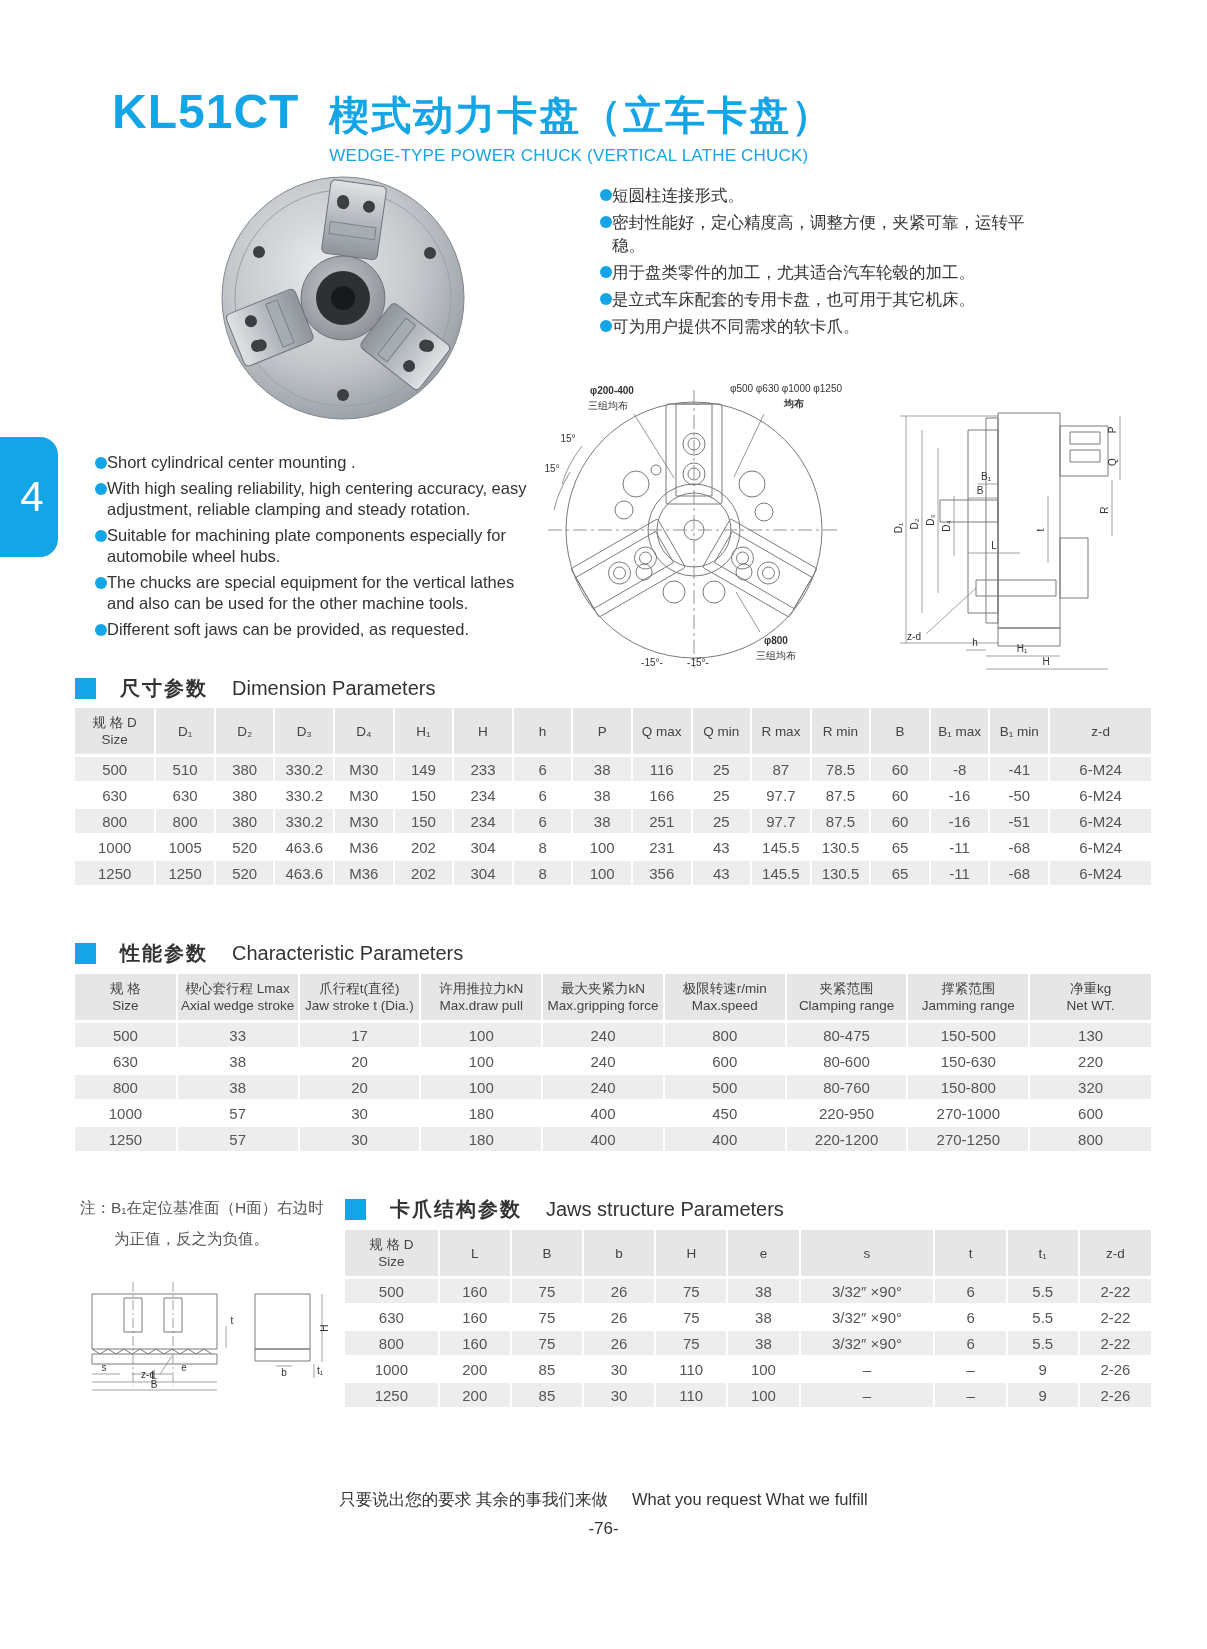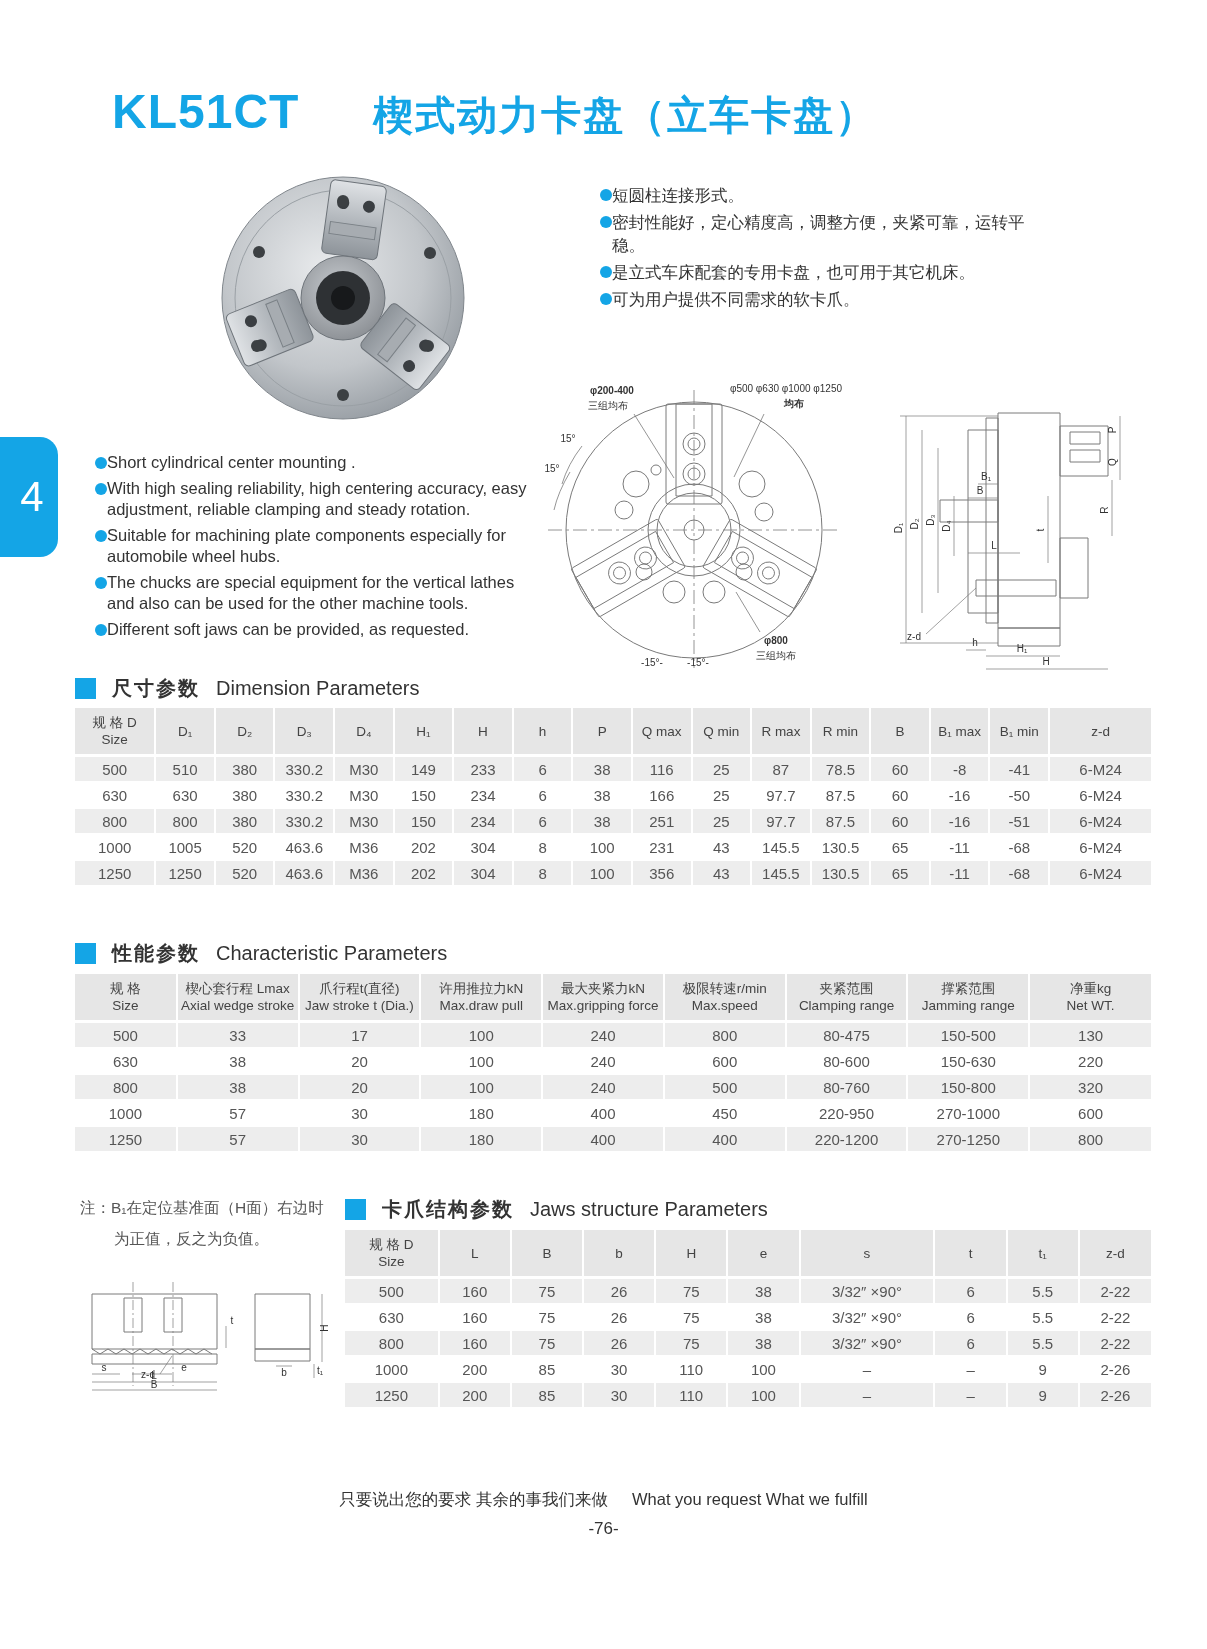--- a/index.html
+++ b/index.html
@@ -1,40 +1,40 @@
 <!DOCTYPE html>
 <html style="--accent: #14a5e6;"><head>
 <meta charset="utf-8">
 <style>
   :root{ --accent:#14a5e6; }
   html,body{margin:0;padding:0;background:#ffffff;}
   .page{position:relative;width:1207px;height:1649px;background:#fff;overflow:hidden;
         font-family:"Liberation Sans","DejaVu Sans",sans-serif;color:#3c3c3c;}
 
   
-  .hdr{position:absolute;left:112px;top:86px;display:flex;align-items:flex-start;gap:44px;}
+  .hdr{position:absolute;left:112px;top:86px;display:flex;align-items:flex-start;}
   .model{font-size:48px;font-weight:700;color:var(--accent);letter-spacing:1px;line-height:52px;}
   .titles{margin-left:30px;padding-top:2px;}
   .title-cn{font-size:40px;font-weight:600;color:var(--accent);letter-spacing:2px;}
   .title-en{font-size:17px;font-weight:500;color:var(--accent);margin-top:3px;letter-spacing:.2px;}
 
   
   .tab4{position:absolute;left:0;top:437px;width:58px;height:120px;background:var(--accent);
         border-radius:0 18px 18px 0;color:#fff;font-size:42px;display:flex;align-items:center;
         justify-content:center;padding-left:6px;box-sizing:border-box;}
 
   
   .blist{position:absolute;}
   .blist-cn{left:600px;top:184px;width:430px;font-size:16.5px;line-height:23px;color:#333;}
   .blist-en{left:95px;top:452px;width:440px;font-size:16.5px;line-height:21.5px;color:#333;}
   .bullet{display:flex;gap:0;margin-bottom:4px;}
   .dot{width:12px;height:12px;border-radius:50%;background:var(--accent);flex:none;margin-top:5px;}
 
   
-  .section-head{position:absolute;display:flex;align-items:center;gap:16px;}
+  .section-head{position:absolute;display:flex;align-items:center;gap:24px;}
   .sq{width:21px;height:21px;background:var(--accent);}
   .head-cn{font-size:20px;font-weight:600;color:#333;letter-spacing:2px;}
   .head-en{font-size:20px;font-weight:500;color:#333;text-align:center;}
 
   
   .tblwrap{position:absolute;}
   table{border-collapse:collapse;table-layout:fixed;width:100%;}
   th{font-weight:400;font-size:13.5px;line-height:17px;white-space:pre-line;background:#e6e6e6;
      color:#444;padding:6px 2px;border-right:2px solid #fff;border-bottom:3px solid #fff;vertical-align:middle;}
   td{font-size:15px;color:#555;text-align:center;padding:3.5px 2px;border-right:2px solid #fff;
@@ -68,20 +68,21 @@
 </style>
 </head>
 <body>
 
 <div class="page">
 
   <div class="hdr">
     <div class="model">KL51CT</div>
     <div class="titles">
       <div class="title-cn">楔式动力卡盘（立车卡盘）</div>
+      <div class="title-en">WEDGE-TYPE  POWER  CHUCK (VERTICAL LATHE CHUCK)</div>
     </div>
   </div>
 
   <div class="tab4">4</div>
 
   <svg class="art" style="left:160px;top:168px" width="365" height="260" viewBox="0 0 365 260">
     <defs>
       <radialGradient id="metal" cx="42%" cy="38%" r="75%">
         <stop offset="0%" stop-color="#e8eaec"></stop>
           <stop offset="55%" stop-color="#c2c6ca"></stop>
@@ -134,20 +135,24 @@
   </svg>
 
   <div class="blist blist-cn">
       <div class="bullet">
         <span class="dot"></span>
         <span>短圆柱连接形式。</span>
       </div>
       <div class="bullet">
         <span class="dot"></span>
         <span>密封性能好，定心精度高，调整方便，夹紧可靠，运转平稳。</span>
+      </div>
+      <div class="bullet">
+        <span class="dot"></span>
+        <span>用于盘类零件的加工，尤其适合汽车轮毂的加工。</span>
       </div>
       <div class="bullet">
         <span class="dot"></span>
         <span>是立式车床配套的专用卡盘，也可用于其它机床。</span>
       </div>
       <div class="bullet">
         <span class="dot"></span>
         <span>可为用户提供不同需求的软卡爪。</span>
       </div>
     </div>

